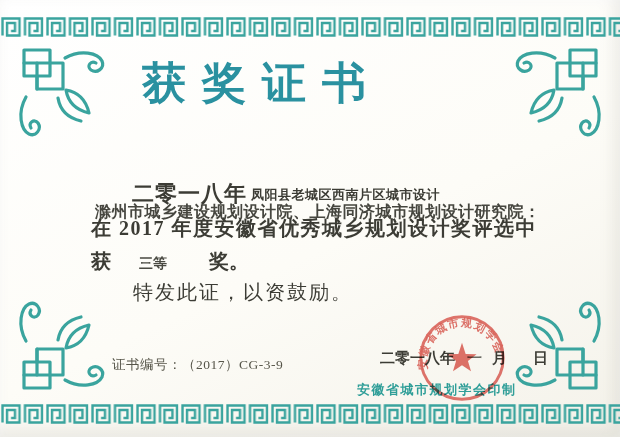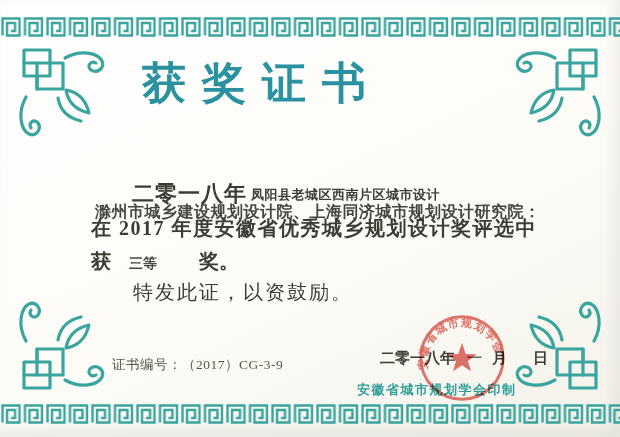--- a/index.html
+++ b/index.html
@@ -31,21 +31,21 @@
     color:#2a91a0;
     letter-spacing:16px;
     padding-left:16px;box-sizing:border-box;
   }
   .line{position:absolute;color:#3c3c35;white-space:nowrap;}
   .recipient{left:95px;top:158px;font-size:16px;font-weight:bold;letter-spacing:0.5px;color:#46463f;margin-top:44px;}
   .lead{left:132px;top:179px;font-size:22px;font-weight:bold;letter-spacing:1px;}
   .project{font-size:13px;font-weight:bold;letter-spacing:0.5px;margin-left:4px;vertical-align:2px;}
   .award{left:91px;top:215px;font-size:20px;font-weight:bold;letter-spacing:1.5px;}
   .win{left:91px;top:248px;font-size:20px;font-weight:bold;}
-  .grade{font-size:14px;font-weight:bold;margin-left:18px;color:#4a4a42;}
+  .grade{font-size:14px;font-weight:bold;margin-left:28px;color:#4a4a42;}
   .winsuffix{margin-left:42px;}
   .closing{left:133px;top:279px;font-size:20px;font-weight:normal;letter-spacing:2px;}
   .certnum{left:112px;top:356px;font-size:13.5px;color:#565549;letter-spacing:0.5px;text-align:center;}
   .dateline{left:380px;top:349px;font-size:15px;font-weight:bold;color:#3c3c35;}
   .dateline .m{margin-left:12px;opacity:0.75;}
   .dateline .mu{margin-left:10px;}
   .dateline .du{margin-left:26px;}
   .issuer{left:357px;top:381px;font-size:13px;font-weight:bold;color:#2f9e98;letter-spacing:1.5px;}
   .seal{
     position:absolute;left:416px;top:312px;width:92px;height:92px;

